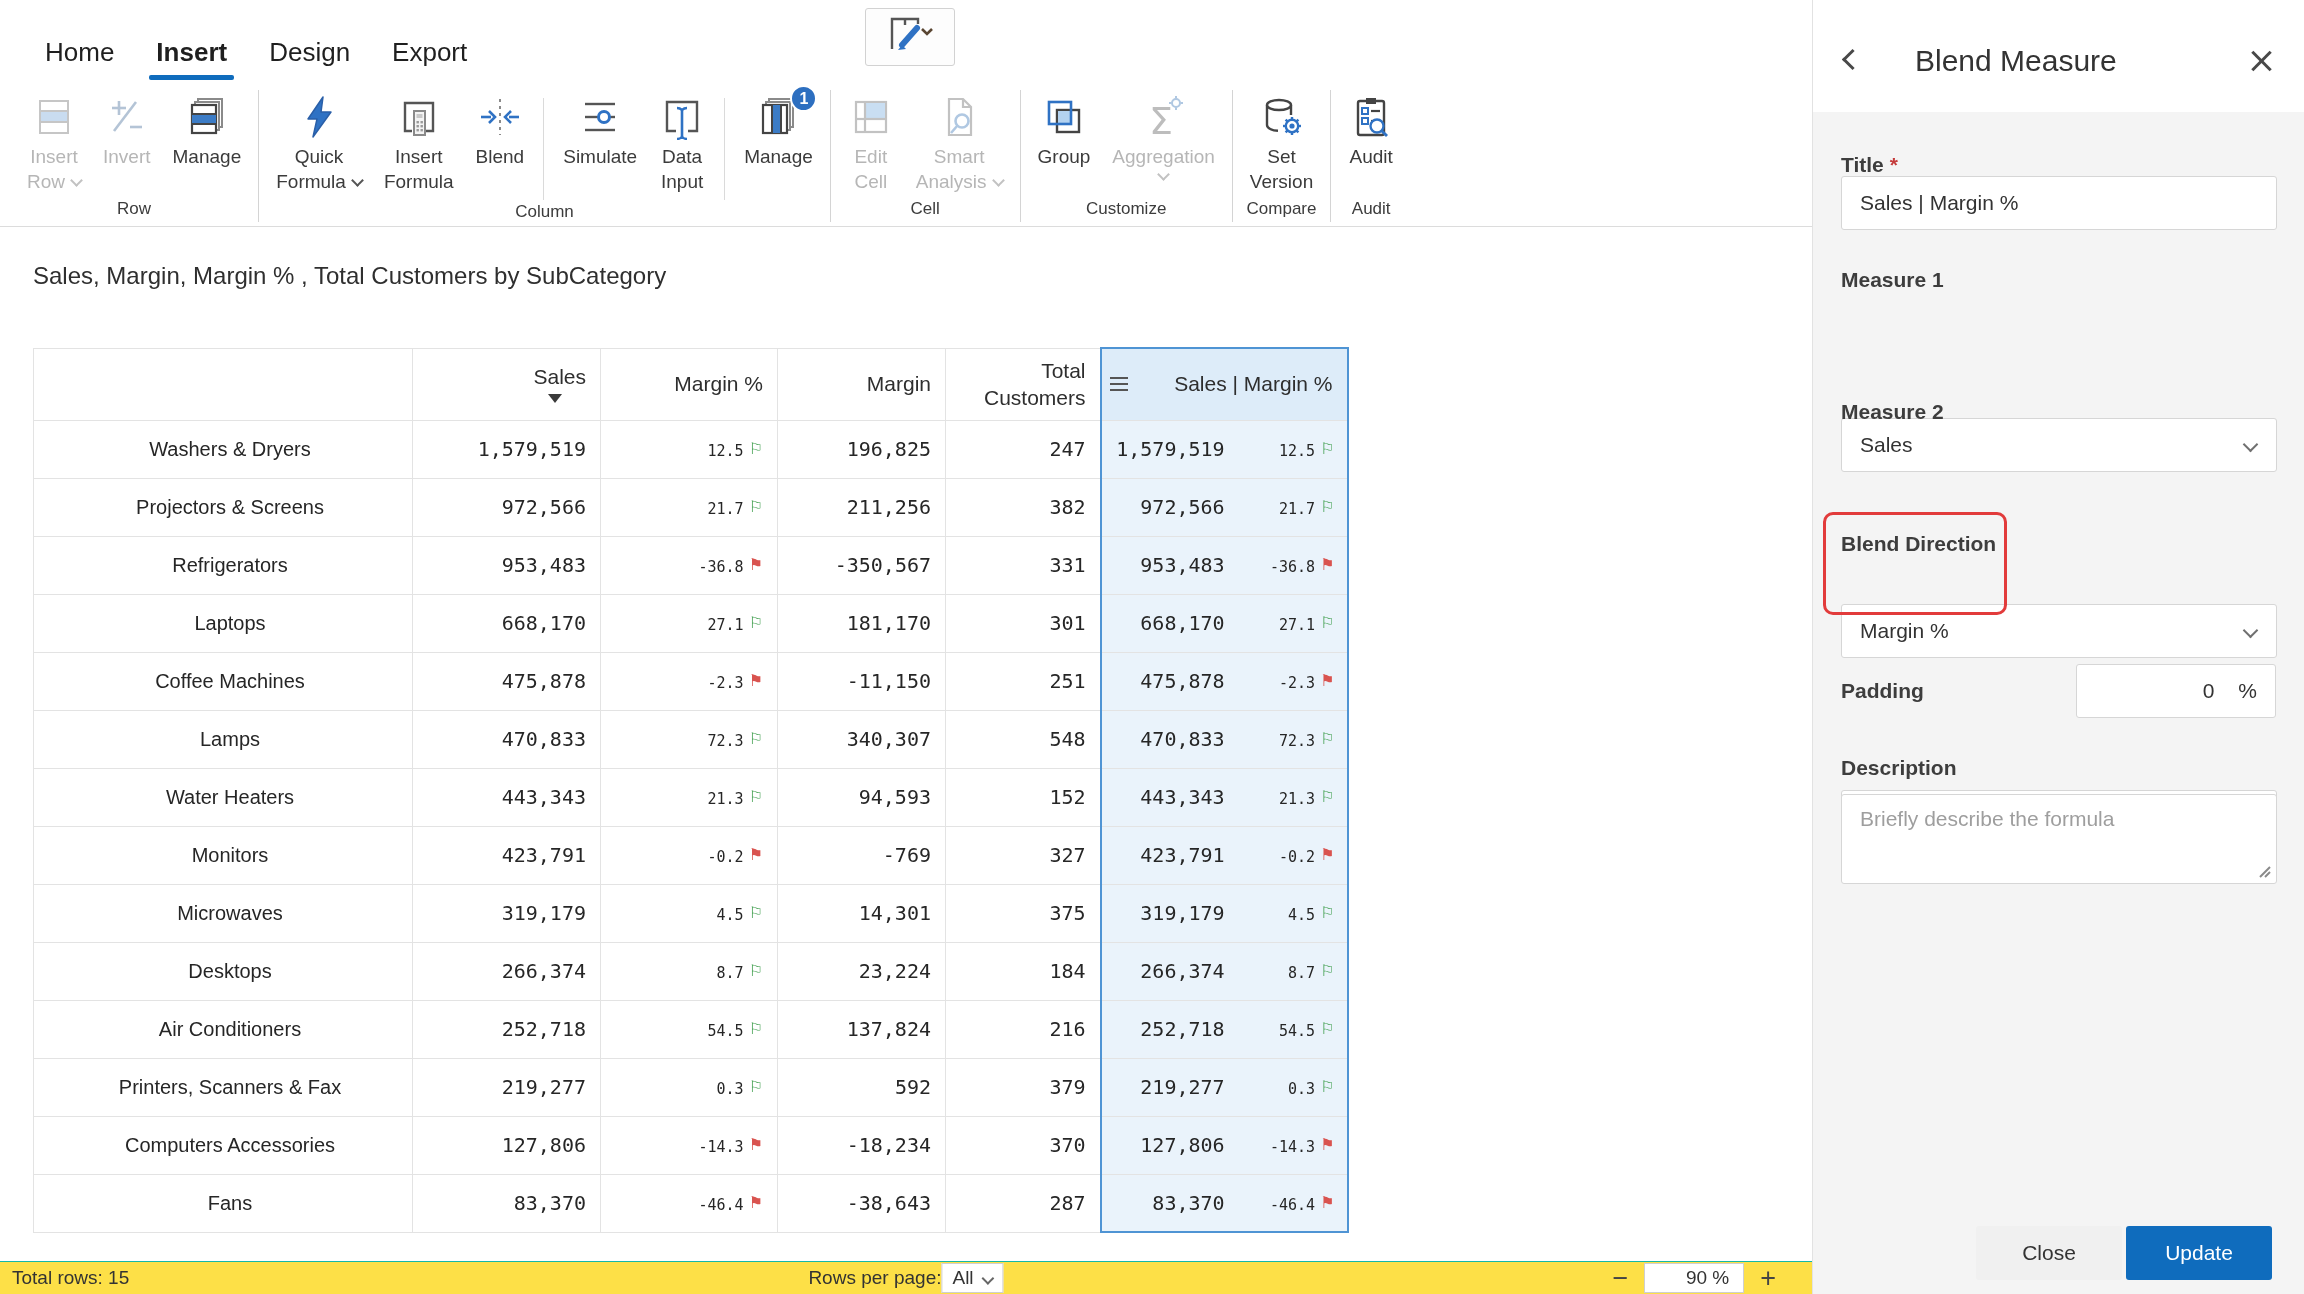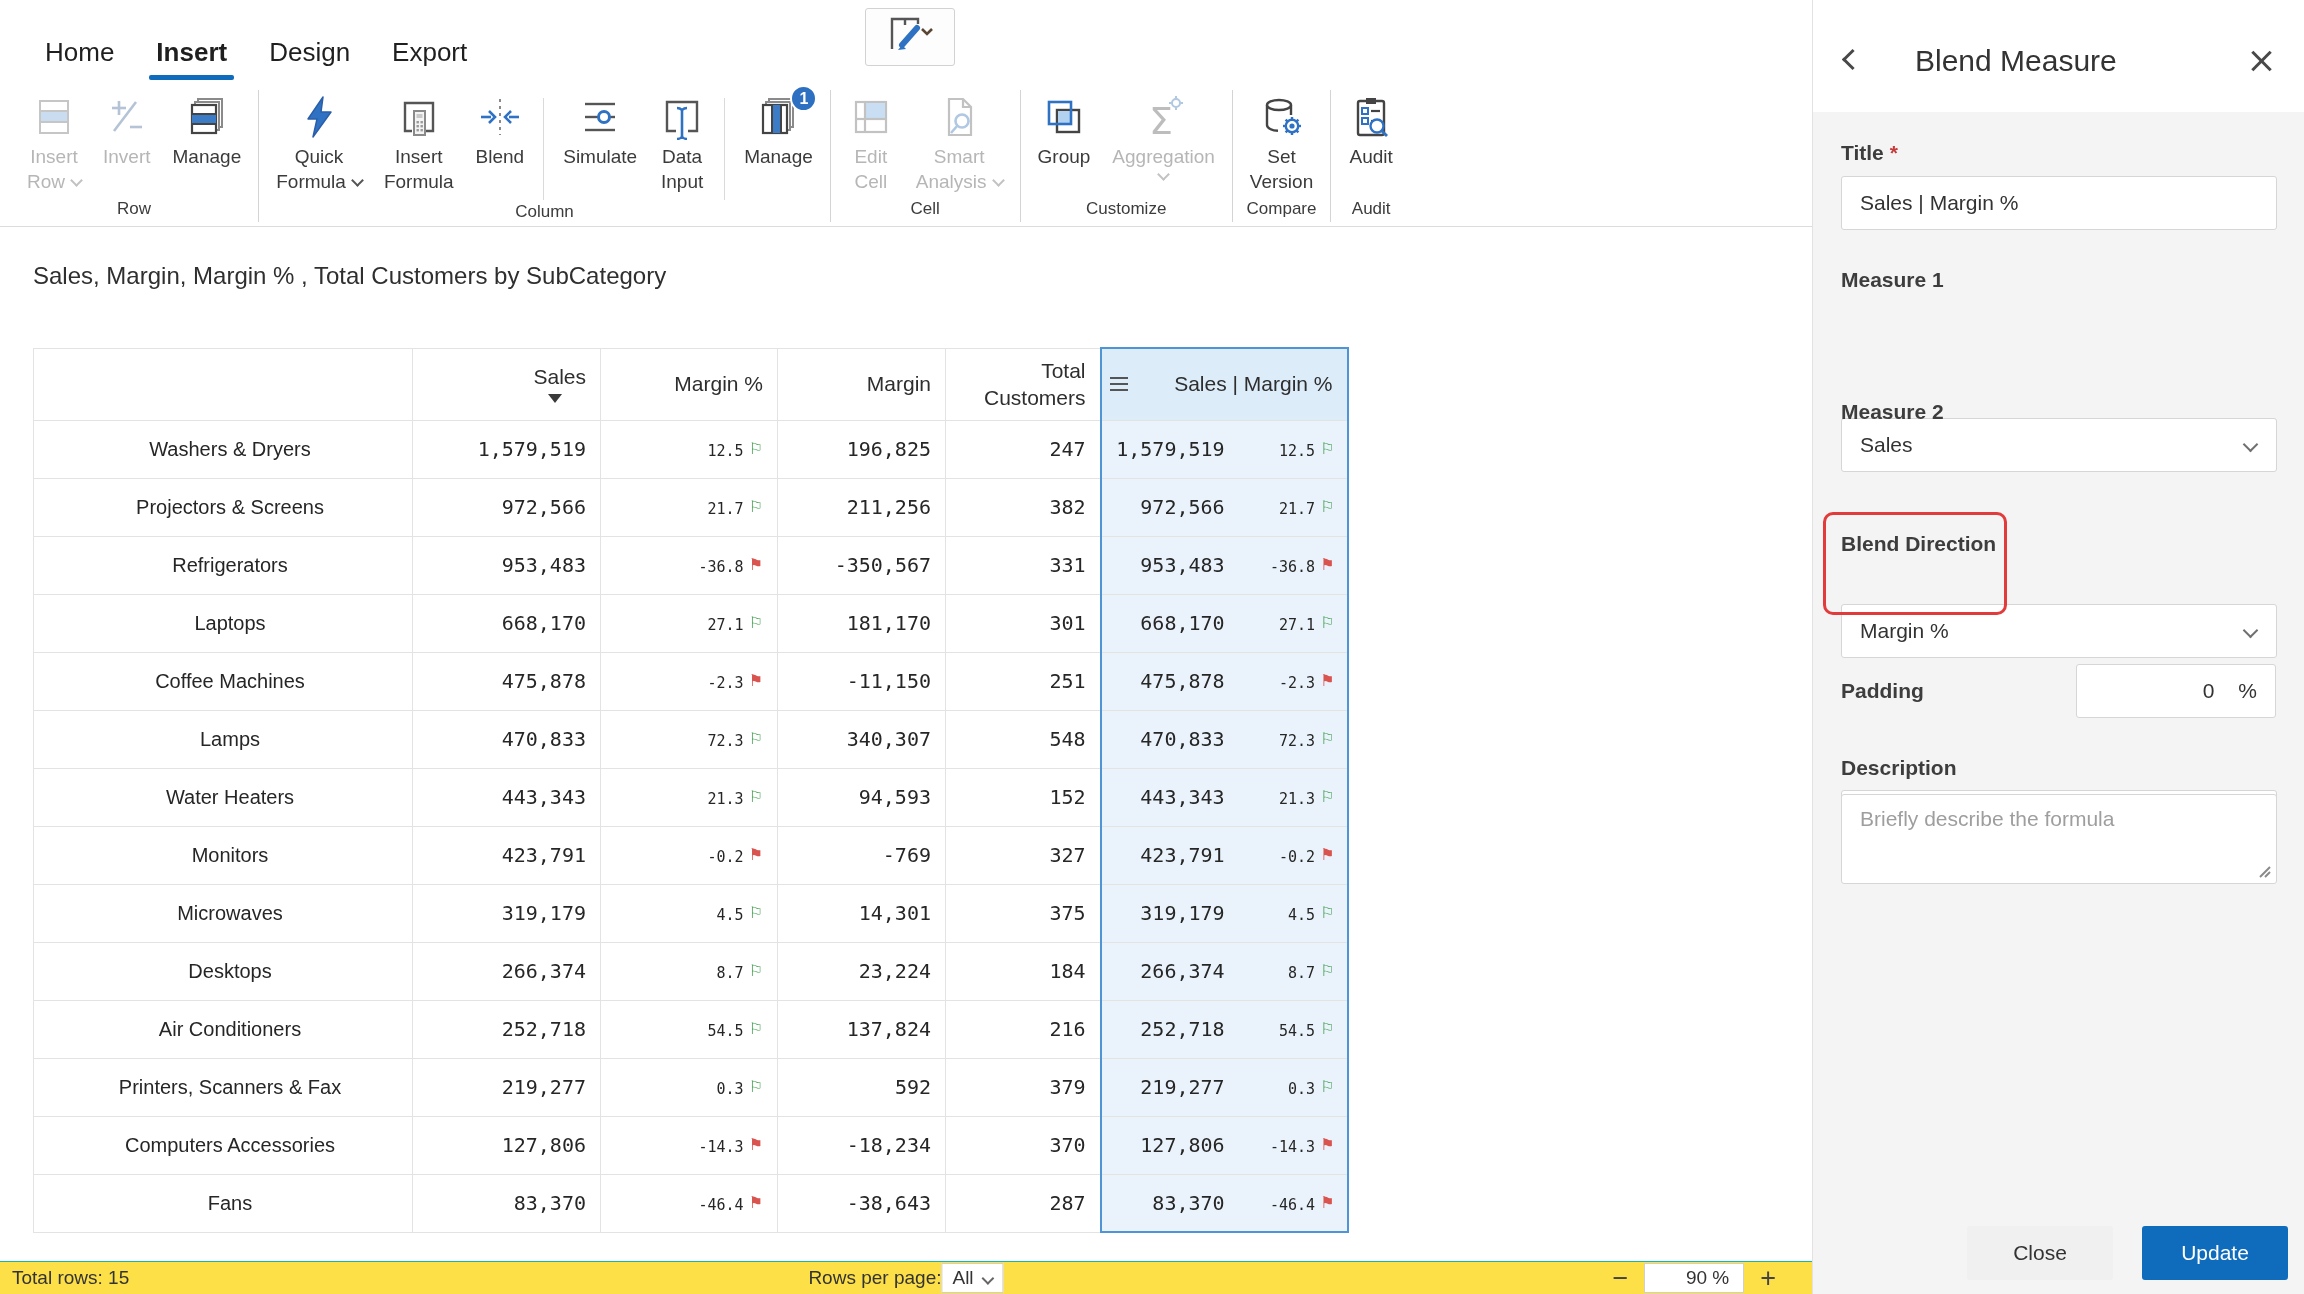--- a/index.html
+++ b/index.html
@@ -89,21 +89,21 @@
 
   .f-label { position:absolute; left:28px; font-size:21px; font-weight:bold; color:#3d3d3d; }
   .req { color:#c43b3b; margin-left:6px; font-weight:bold; }
   .inputbox { position:absolute; left:28px; width:436px; height:54px; background:#fff; border:1px solid #d6d6d6; border-radius:3px; display:flex; align-items:center; padding-left:18px; font-size:21px; color:#333; }
   .selectbox { cursor:pointer; position:relative; }
   .selectbox .dd { position:absolute; right:20px; top:20px; width:11px; height:11px; border-right:2.5px solid #707070; border-bottom:2.5px solid #707070; transform:rotate(45deg); }
   .pad-input { position:absolute; right:28px; width:200px; height:54px; background:#fff; border:1px solid #d6d6d6; border-radius:3px; display:flex; align-items:center; justify-content:flex-end; gap:24px; padding-right:18px; font-size:21px; color:#333; }
   .descbox { position:absolute; left:28px; width:436px; height:90px; background:#fff; border:1px solid #d6d6d6; border-radius:3px; padding:12px 18px; font-size:21px; color:#9e9e9e; position:absolute; }
   .resize-handle { position:absolute; right:4px; bottom:4px; }
   .red-annot { position:absolute; left:10px; top:512px; width:184px; height:103px; border:3px solid #e23b3b; border-radius:10px; z-index:5; pointer-events:none; }
-  .panel-footer { position:absolute; top:1226px; right:16px; display:flex; gap:29px; }
+  .panel-footer { position:absolute; top:1226px; right:32px; display:flex; gap:4px; }
   .btn { width:146px; height:54px; border:none; border-radius:3px; font-size:21px; display:flex; align-items:center; justify-content:center; cursor:pointer; font-family:"Liberation Sans", sans-serif; }
   .btn.secondary { background:#f0f0f0; color:#333; }
   .btn.primary { background:#0f6cbd; color:#fff; }
 </style>
 </head>
 <body>
 
 <div class="app">
   <div class="main">
 
@@ -621,21 +621,21 @@
     </div>
   </div>
 
   <div class="panel">
     <div class="panel-header">
       <span class="back-ic"></span>
       <span class="panel-title">Blend Measure</span>
       <span class="close-ic"></span>
     </div>
 
-    <div class="f-label" style="top:141px">
+    <div class="f-label" style="top:153px">
       <span>Title</span><span class="req">*</span>
     </div>
     <div class="inputbox" style="top:176px">
       <span>Sales | Margin %</span>
     </div>
 
     <div class="f-label" style="top:268px">Measure 1</div>
     <div class="inputbox selectbox" style="top:306px">
       <span>Sales</span>
       <span class="dd"></span>

